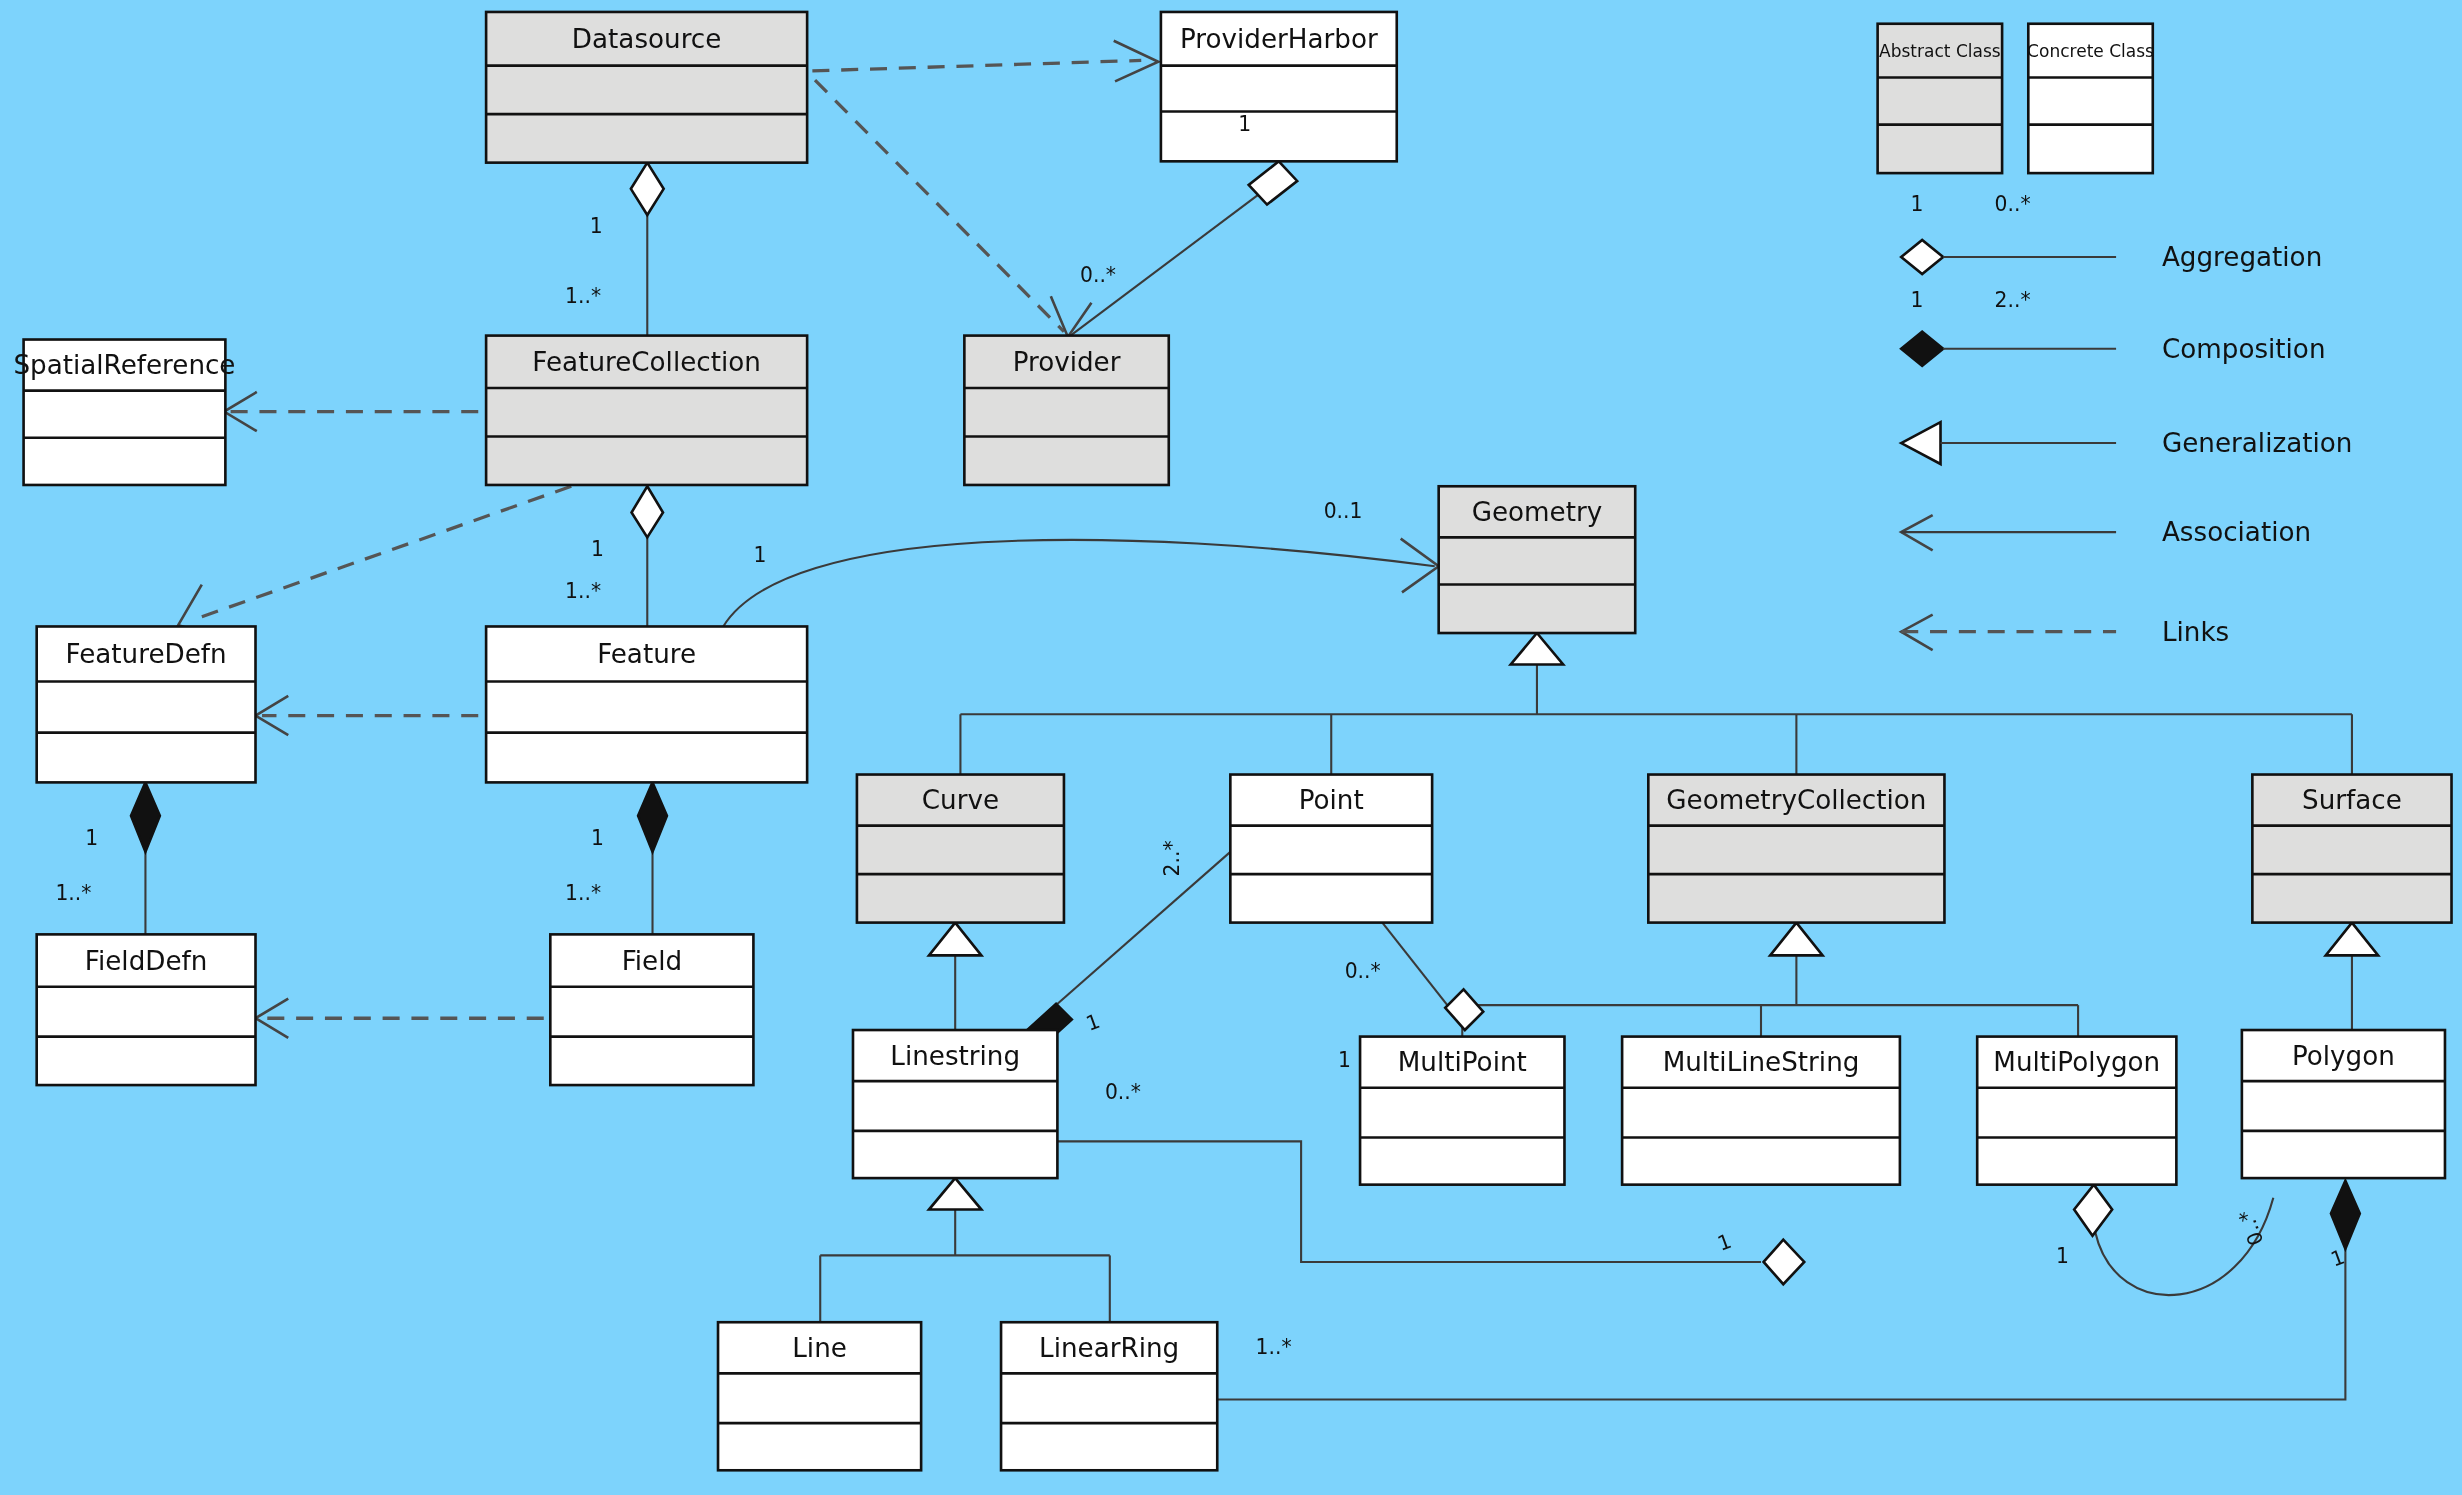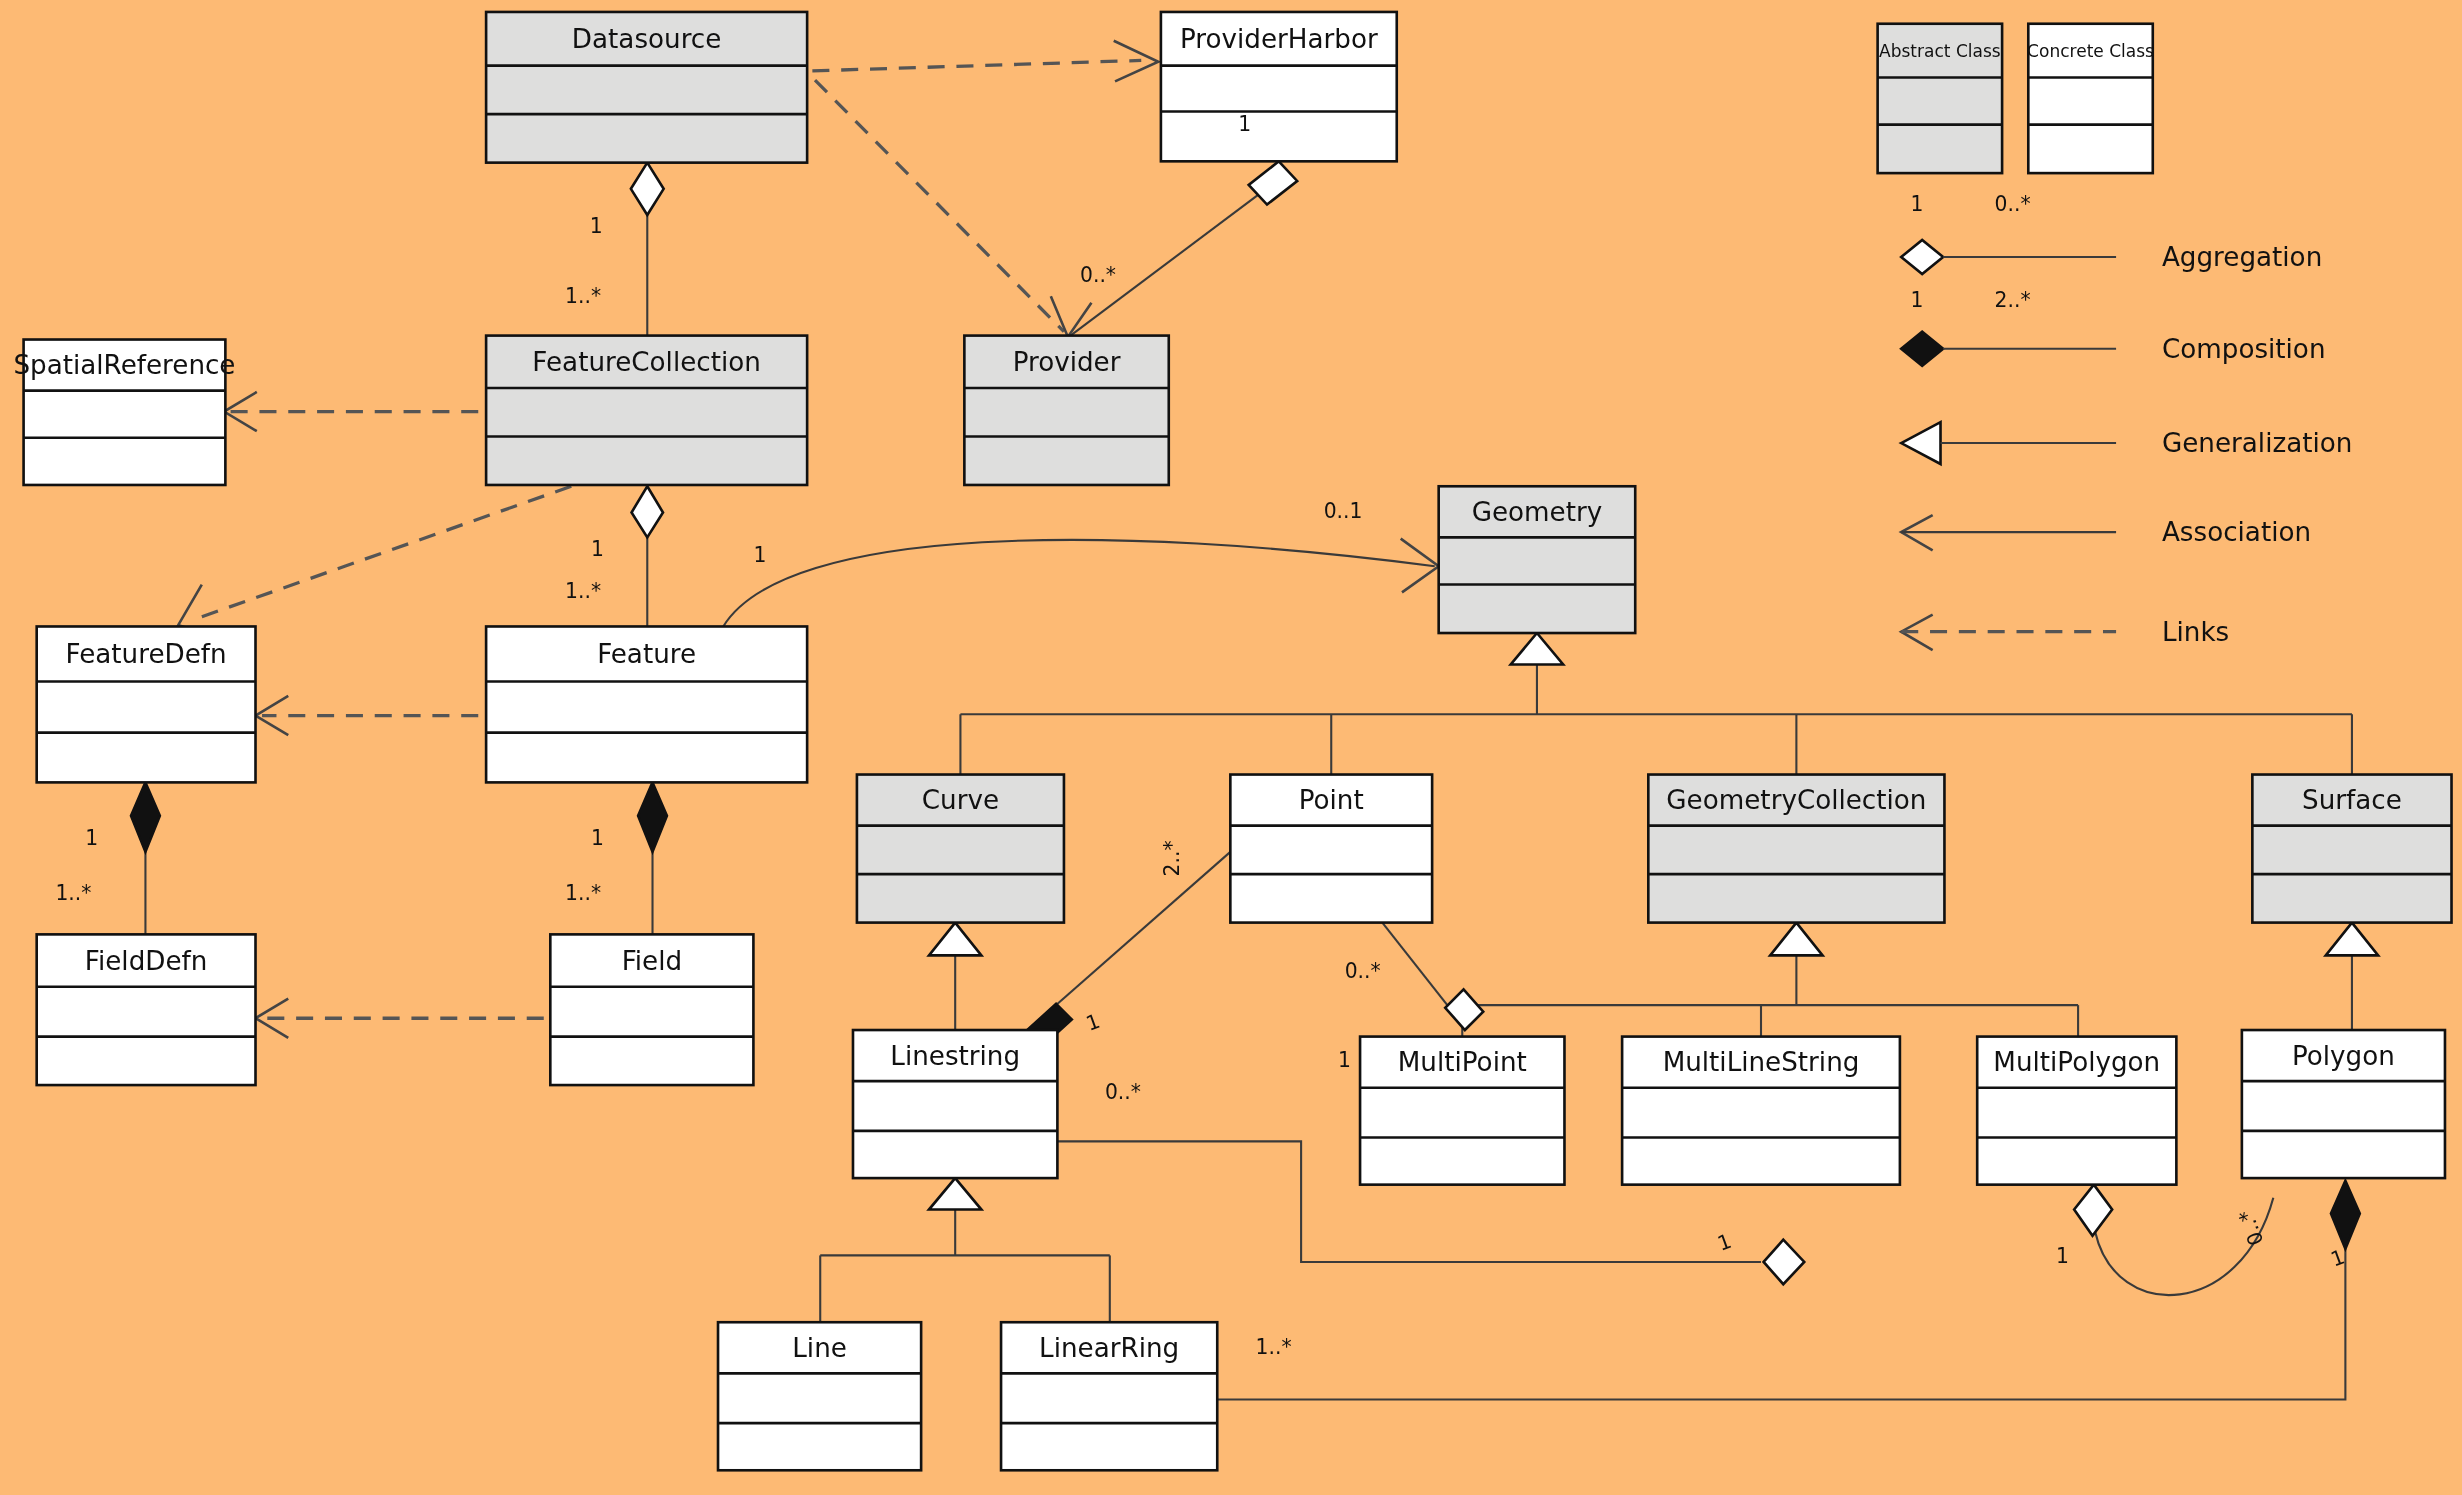--- a/index.html
+++ b/index.html
@@ -1,17 +1,17 @@
 <!DOCTYPE html>
 <html style="font-size:10.5px"><head>
 <meta charset="utf-8">
 <style>
   html,body{margin:0;padding:0;background:#ffffff;}
   body{font-family:"DejaVu Sans", sans-serif;}
-  #stage{position:relative;width:2462px;height:1496px;background:#fdba74;overflow:hidden;}
+  #stage{position:relative;width:2462px;height:1496px;background:#7dd3fc;overflow:hidden;}
   svg#diagram{position:absolute;left:0;top:0;width:2462px;height:1496px;}
   .cls-title{font-family:"DejaVu Sans", sans-serif;font-size:40px;fill:#111;}
   .mult{font-family:"DejaVu Sans", sans-serif;font-size:31px;fill:#111;}
   .legend-label{font-family:"DejaVu Sans", sans-serif;font-size:40px;fill:#111;}
   .legend-box-title{font-family:"DejaVu Sans", sans-serif;font-size:26px;fill:#111;}
   .box-fill-abstract{fill:#dededd;}
   .box-fill-concrete{fill:#ffffff;}
   .box-stroke{stroke:#111;stroke-width:4;}
   .sep{stroke:#111;stroke-width:4;}
   .edge{stroke:#3a3a3a;stroke-width:3.2;fill:none;}

